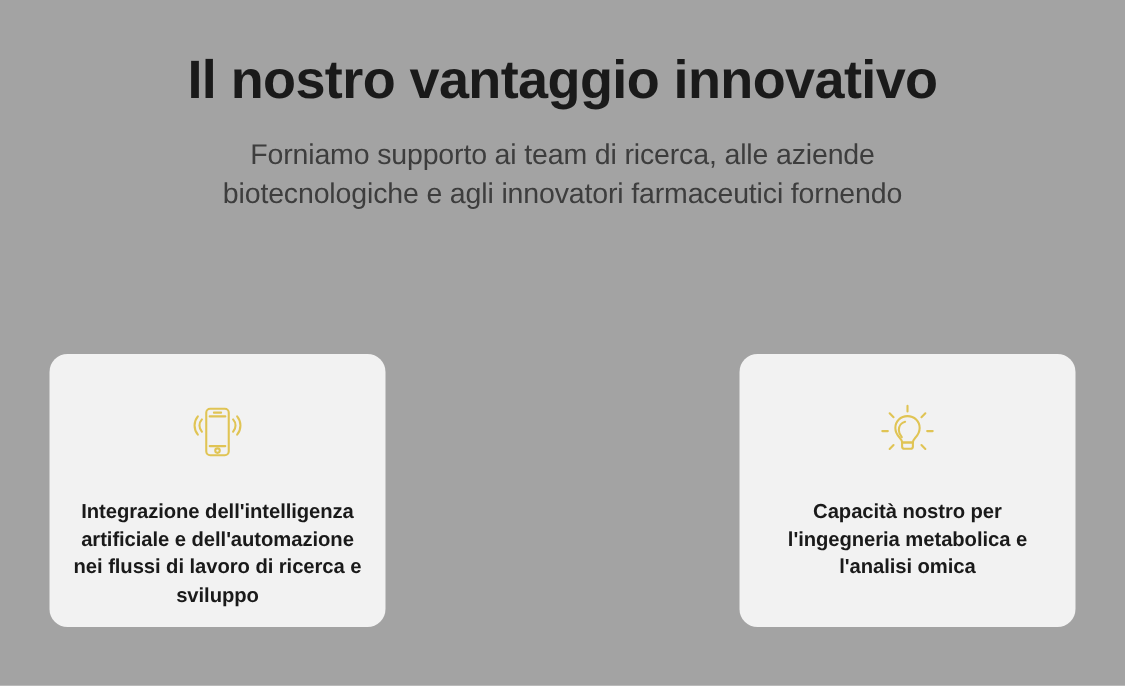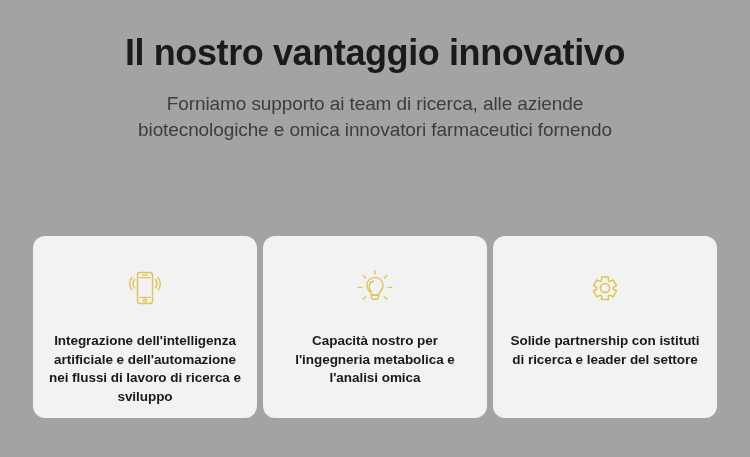--- a/index.html
+++ b/index.html
@@ -98,21 +98,21 @@
 
   .card--wide .card-text { padding: 0 2px; }
 </style>
 </head>
 <body>
 
 <div class="page">
 
   <div class="header">
     <h1 class="page-title">Il nostro vantaggio innovativo</h1>
-    <p class="page-subtitle">Forniamo supporto ai team di ricerca, alle aziende biotecnologiche e omica innovatori farmaceutici fornendo</p>
+    <p class="page-subtitle">Forniamo supporto ai team di ricerca, alle aziende biotecnologiche e agli innovatori farmaceutici fornendo</p>
   </div>
 
   <div class="cards">
 
     <div class="card">
       <span class="card-icon">
         <svg viewBox="0 0 44 44" xmlns="http://www.w3.org/2000/svg" fill="none" stroke="#e0c454" stroke-width="1.4" stroke-linecap="round" stroke-linejoin="round">
           <rect x="14.5" y="6.5" width="15" height="31" rx="2.6" ry="2.6"></rect>
           <line x1="16.8" y1="11.6" x2="27.2" y2="11.6"></line>
           <line x1="16.8" y1="31.4" x2="27.2" y2="31.4"></line>
@@ -138,24 +138,15 @@
           <line x1="38.8" y1="21.4" x2="35.1" y2="21.4"></line>
           <line x1="8.9" y1="21.4" x2="5.2" y2="21.4"></line>
           <line x1="10.1" y1="9.5" x2="12.7" y2="12.1"></line>
           <line x1="33.9" y1="33.3" x2="31.3" y2="30.7"></line>
           <line x1="10.1" y1="33.3" x2="12.7" y2="30.7"></line>
         </svg>
       </span>
       <div class="card-text">Capacità nostro per l'ingegneria metabolica e l'analisi omica</div>
     </div>
 
-    <div class="card card--wide">
-      <span class="card-icon">
-        <svg viewBox="0 0 44 44" xmlns="http://www.w3.org/2000/svg" fill="none" stroke="#e0c454" stroke-width="1.5" stroke-linecap="round" stroke-linejoin="round">
-          <path d="M18.6 5.6h6.8v3.1c0 1 1.1 1.6 2 1.1l2.7-1.5 3.4 5.9-2.7 1.5c-.9.5-.9 1.8 0 2.3l2.7 1.5-3.4 5.9-2.7-1.5c-.9-.5-2 .1-2 1.1v3.1h-6.8v-3.1c0-1-1.1-1.6-2-1.1l-2.7 1.5-3.4-5.9 2.7-1.5c.9-.5.9-1.8 0-2.3l-2.7-1.5 3.4-5.9 2.7 1.5c.9.5 2-.1 2-1.1V5.6z" transform="translate(0 5.5)"></path>
-          <circle cx="22" cy="22" r="4.6"></circle>
-        </svg>
-      </span>
-      <div class="card-text">Solide partnership con istituti di ricerca e leader del settore</div>
-    </div>
 
   </div>
 </div>
 
 </body></html>

